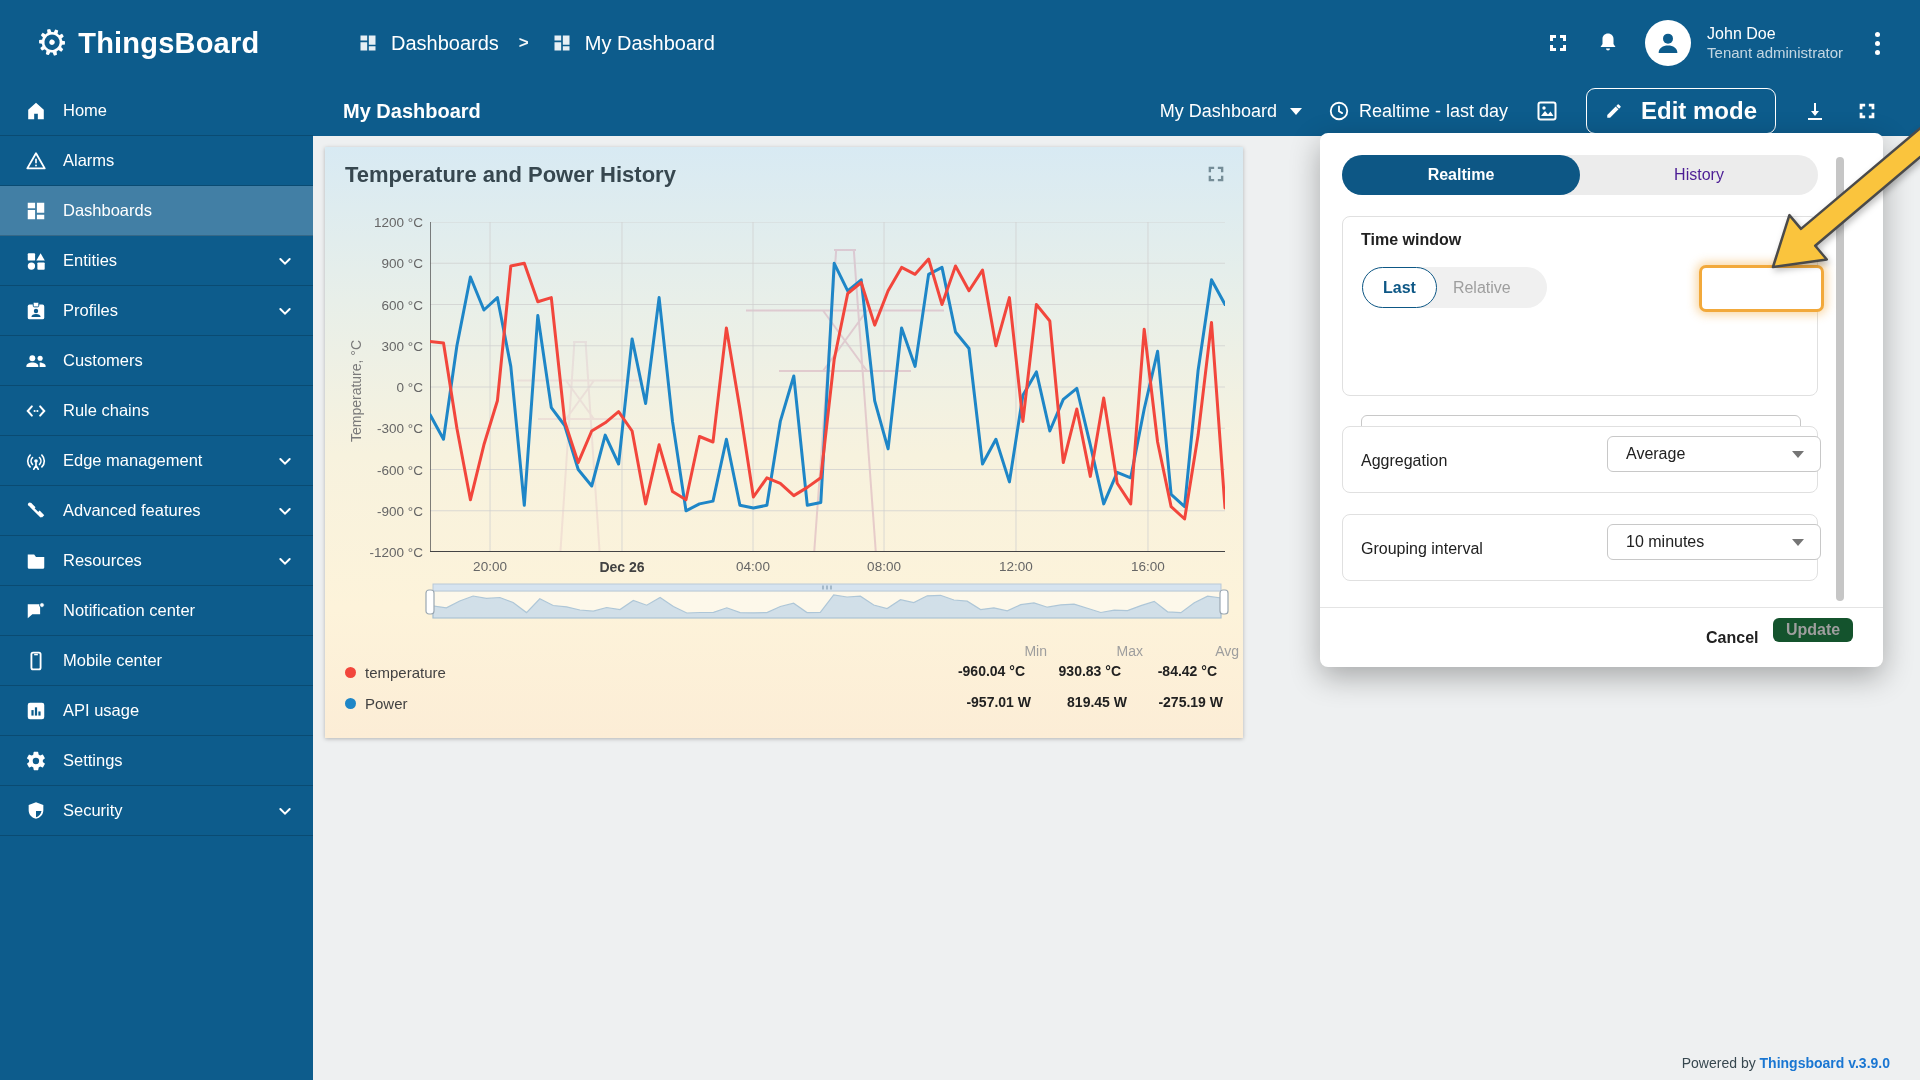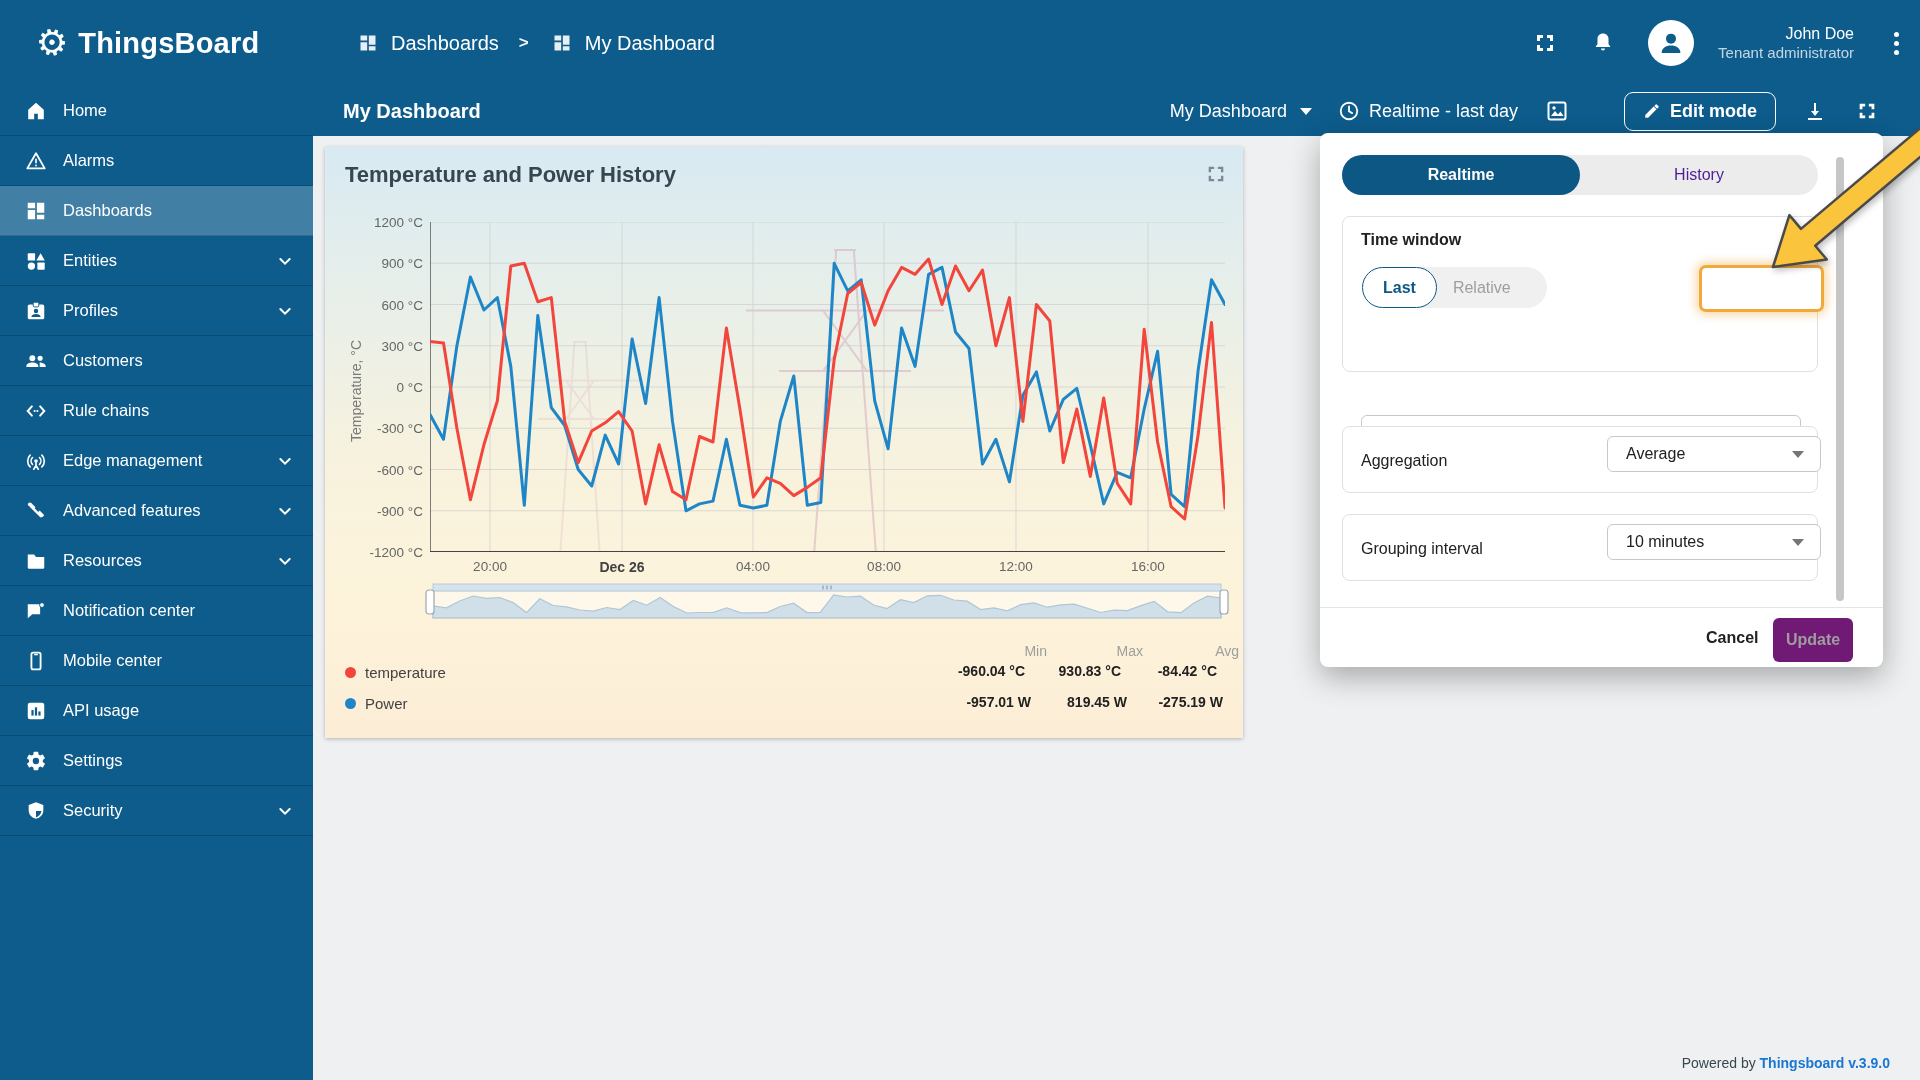--- a/index.html
+++ b/index.html
@@ -7,21 +7,21 @@
   .stage { position:relative; width:1920px; height:1080px; }
 
   
   .app-header { position:absolute; left:0; top:0; width:1920px; height:86px; background:#0d5c8c; display:flex; align-items:center; color:#fff; z-index:5;}
   .brand { display:flex; align-items:center; gap:10px; padding-left:36px; width:300px;}
   .brand-logo { font-size:36px; line-height:1; transform:rotate(-15deg); }
   .brand-name { font-size:29px; font-weight:bold; letter-spacing:.2px;}
   .crumbs { display:flex; align-items:center; gap:14px; margin-left:55px; font-size:20px; }
   .crumb { display:flex; align-items:center; gap:10px; cursor:pointer;}
   .crumb-sep { font-size:17px; font-weight:bold; opacity:.95; margin:0 6px;}
-  .header-right { margin-left:auto; display:flex; align-items:center; gap:32px; padding-right:13px;text-align:right;}
+  .header-right { margin-left:auto; display:flex; align-items:center; gap:24px; padding-right:32px;}
   .hicon { width:26px; height:26px; display:flex; align-items:center; justify-content:center; cursor:pointer;}
   .avatar { width:46px; height:46px; border-radius:50%; background:#fff; display:flex; align-items:center; justify-content:center; cursor:pointer;}
   .user-block { line-height:1.25; margin-left:-8px;}
   .user-name { font-size:16px; color:#fff;}
   .user-role { font-size:15px; color:rgba(255,255,255,.75);}
   .kebab { display:flex; flex-direction:column; gap:4px; cursor:pointer; padding:4px 8px;}
   .kebab i{ width:5px; height:5px; border-radius:50%; background:#fff; display:block;}
 
   
   .sidebar { position:absolute; left:0; top:86px; width:313px; height:994px; background:#0d5c8c; z-index:4;}
@@ -30,21 +30,21 @@
   .side-icon { width:24px; height:24px; margin-right:15px; display:flex; align-items:center; justify-content:center; flex:none;}
   .side-label { font-size:16.5px; font-weight:500; flex:1; white-space:nowrap;}
   .side-chevron { width:16px; height:16px; flex:none;}
 
   
   .toolbar { position:absolute; left:313px; top:86px; width:1607px; height:50px; background:#0d5c8c; color:#fff; display:flex; align-items:center; z-index:3;}
   .page-title { font-size:20px; font-weight:bold; margin-left:30px;}
   .toolbar-right { margin-left:auto; display:flex; align-items:center; gap:26px; padding-right:40px;}
   .tb-item { display:flex; align-items:center; gap:9px; font-size:18px; cursor:pointer; white-space:nowrap;}
   .caret-down { width:0; height:0; border-left:6px solid transparent; border-right:6px solid transparent; border-top:7px solid #fff; margin-left:4px;}
-  .edit-btn { display:flex; align-items:center; gap:9px; border:1.5px solid #fff; border-radius:9px; padding:8px 18px; font-size:18px; font-weight:bold; cursor:pointer;margin-left:28px;}
+  .edit-btn { display:flex; align-items:center; gap:18px; border:1.5px solid #fff; border-radius:9px; padding:8px 18px; font-size:24px; font-weight:bold; cursor:pointer;}
 
   
   .main { position:absolute; left:313px; top:136px; width:1607px; height:944px; background:#eef0f1;}
 
   
   .widget { position:absolute; left:12px; top:11px; width:918px; height:591px; background:
       linear-gradient(180deg, #d8eaf3 0%, #e8efe9 26%, #f7f2de 52%, #fdf3da 78%, #fcedd6 100%);
       box-shadow:0 1px 4px rgba(0,0,0,.25);}
   .widget-title { position:absolute; left:20px; top:15px; font-size:22px; font-weight:600; color:#37474f;}
   .widget-expand { position:absolute; right:16px; top:16px; width:22px; height:22px; cursor:pointer; opacity:.75;}
@@ -64,39 +64,39 @@
   .stats-row .stats-cell { color:#212121; font-weight:bold;}
 
   
   .popover { position:absolute; left:1320px; top:133px; width:563px; height:534px; background:#fff; border-radius:8px;
              box-shadow:0 10px 30px rgba(0,0,0,.3); z-index:10;}
   .tabs { position:absolute; left:22px; top:22px; width:476px; height:40px; background:#ececec; border-radius:20px; display:flex;}
   .tab { width:238px; height:40px; border-radius:20px; display:flex; align-items:center; justify-content:center; font-size:16px; cursor:pointer; color:#4c1d95;}
   .tab.active { background:#0d5785; color:#fff; font-weight:bold;}
   .pop-scrollbar { position:absolute; left:516px; top:24px; width:8px; height:444px; background:#c6c6c6; border-radius:4px; cursor:grab;}
   .card { position:absolute; left:22px; width:476px; border:1px solid #e0e0e0; border-radius:8px; background:#fff;}
-  .card-tw { top:83px; height:156px;}
+  .card-tw { top:83px; height:180px;}
   .tw-label { position:absolute; left:18px; top:14px; font-size:16px; font-weight:bold; color:#212121;}
   .toggle-group { position:absolute; left:19px; top:50px; height:41px; background:#f0f0f0; border-radius:21px; display:flex; align-items:center; padding-right:20px;}
   .chip-last { height:41px; padding:0 20px; background:#fff; border:1.5px solid #0d5785; border-radius:21px; color:#0d5785; font-weight:bold; font-size:16px; display:flex; align-items:center; cursor:pointer;}
   .chip-relative { padding:0 16px; color:#9e9e9e; font-size:16px; cursor:pointer;}
   .hl-input { position:absolute; left:356px; top:48px; width:125px; height:47px; border:3px solid #f2a93b; border-radius:7px; background:#fff;
               box-shadow:0 0 10px 3px rgba(242,169,59,.45); font-size:15px; padding:0 10px; outline:none;}
   .select { border:1px solid #c8c8c8; border-radius:6px; display:flex; align-items:center; cursor:pointer; background:#fff;}
   .select-value { font-size:16px; color:#212121; padding-left:18px; flex:1;}
   .select-caret { width:0; height:0; border-left:6px solid transparent; border-right:6px solid transparent; border-top:7px solid #757575; margin-right:16px;}
   .sel-interval { position:absolute; left:18px; top:198px; width:440px; height:50px;}
   .card-row { height:67px;}
   .card-agg { top:293px;}
   .card-grp { top:381px;}
   .row-label { position:absolute; left:18px; top:0; height:67px; display:flex; align-items:center; font-size:16px; color:#212121;}
   .row-select { position:absolute; left:264px; top:9px; width:214px; height:36px;}
   .pop-divider { position:absolute; left:0; top:474px; width:563px; height:1px; background:#e4e4e4;}
   .btn-cancel { position:absolute; left:376px; top:487px; height:36px; padding:0 10px; display:flex; align-items:center; font-size:16px; font-weight:bold; color:#212121; cursor:pointer; background:none; border:none;}
-  .btn-update { position:absolute; left:453px; top:485px; width:80px; height:44px; background:#701a75; border:none; border-radius:6px; font-size:16px; font-weight:bold; color:#9e9e9e; cursor:default;}
+  .btn-update { position:absolute; left:453px; top:485px; width:80px; height:24px; background:#14532d; border:none; border-radius:6px; font-size:16px; font-weight:bold; color:#9e9e9e; cursor:default;}
 
   .arrow-svg { position:absolute; left:1700px; top:115px; z-index:20; pointer-events:none; filter:drop-shadow(2px 3px 3px rgba(0,0,0,.25));}
 
   .footer { position:absolute; right:30px; bottom:9px; font-size:14px; color:#37474f;}
   .footer a { color:#1976d2; font-weight:bold; text-decoration:none; cursor:pointer;}
 </style>
 </head>
 <body>
 
 <div class="stage">

